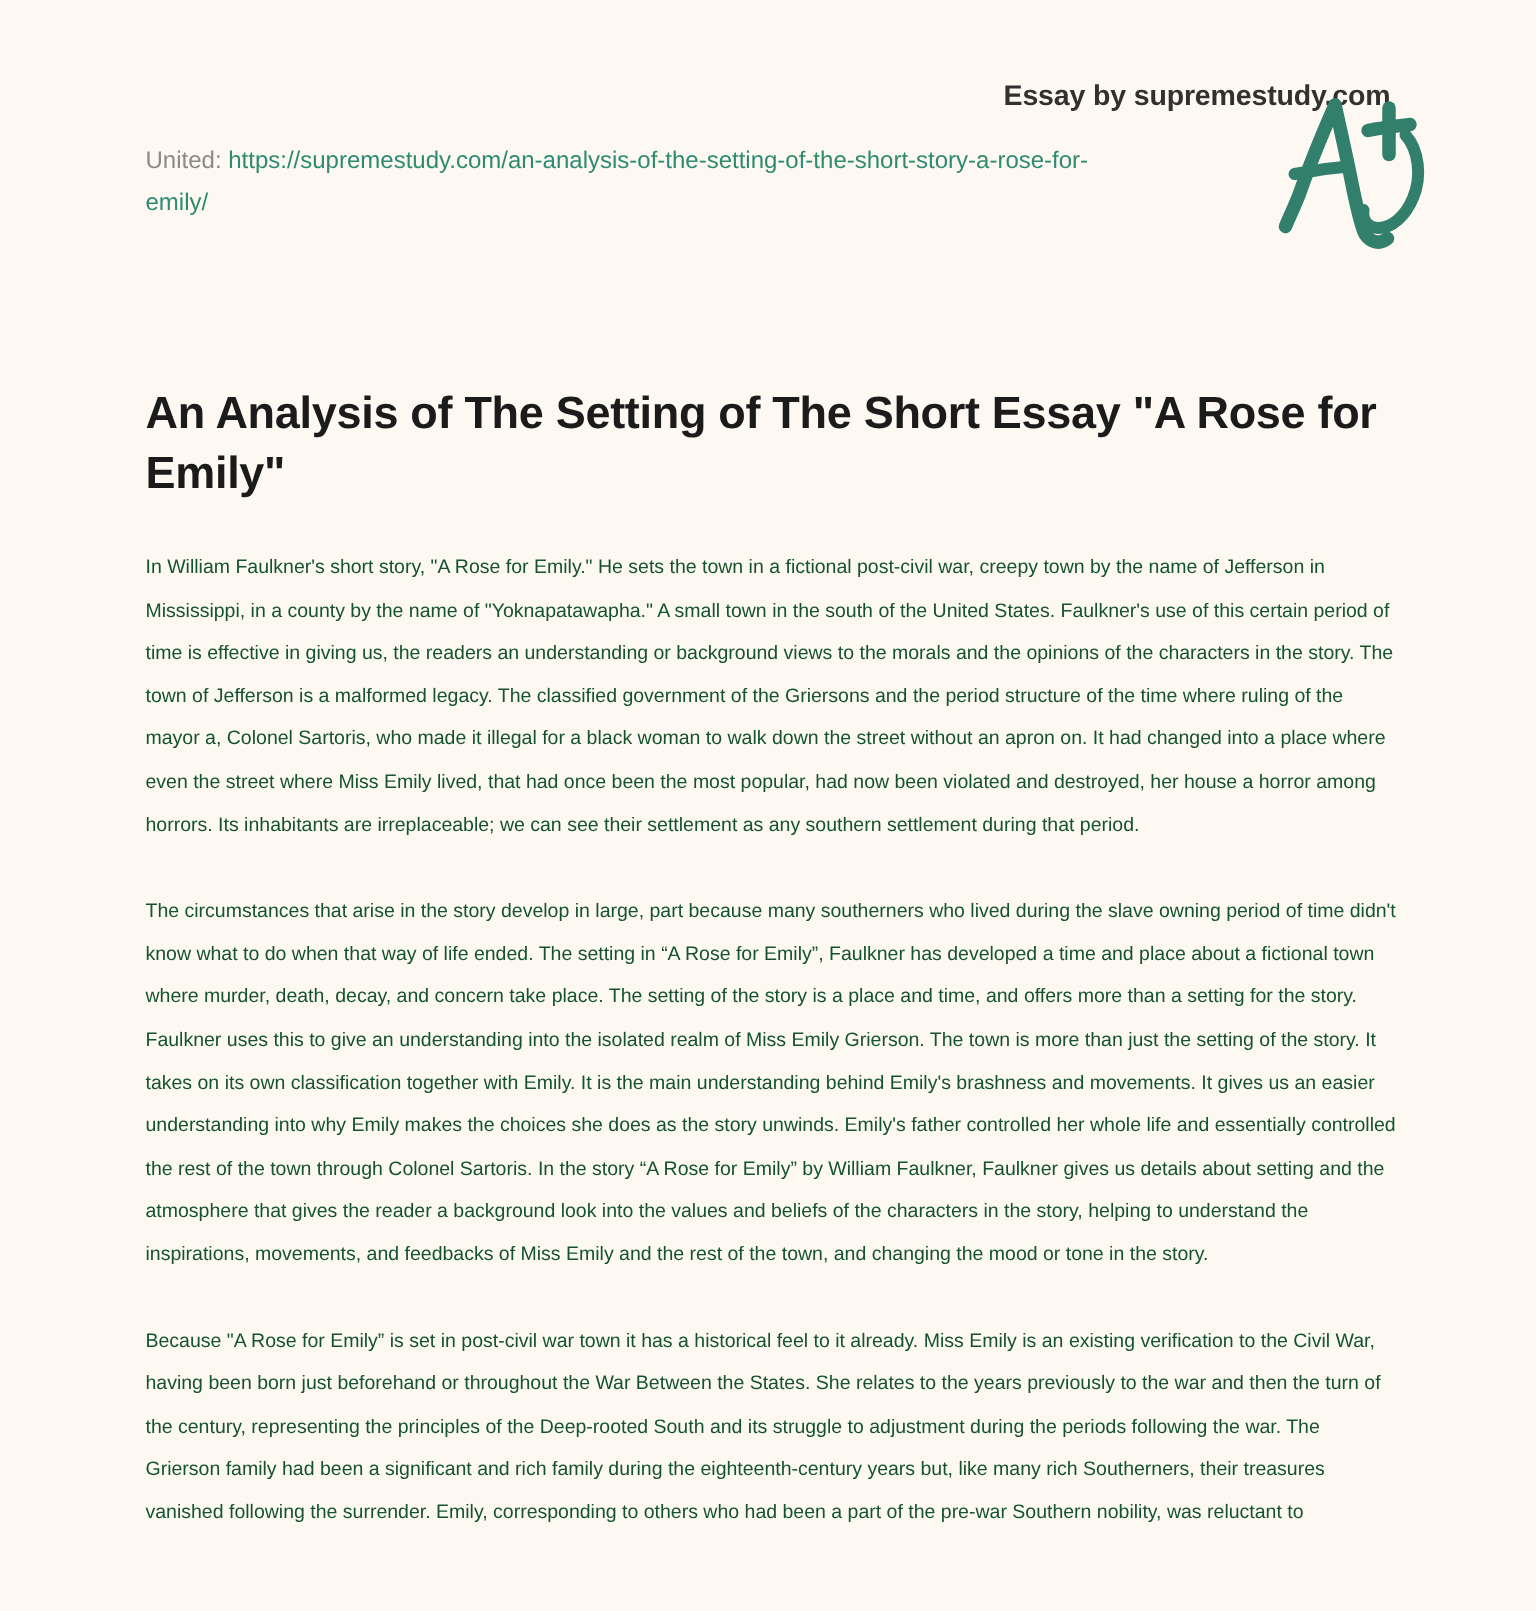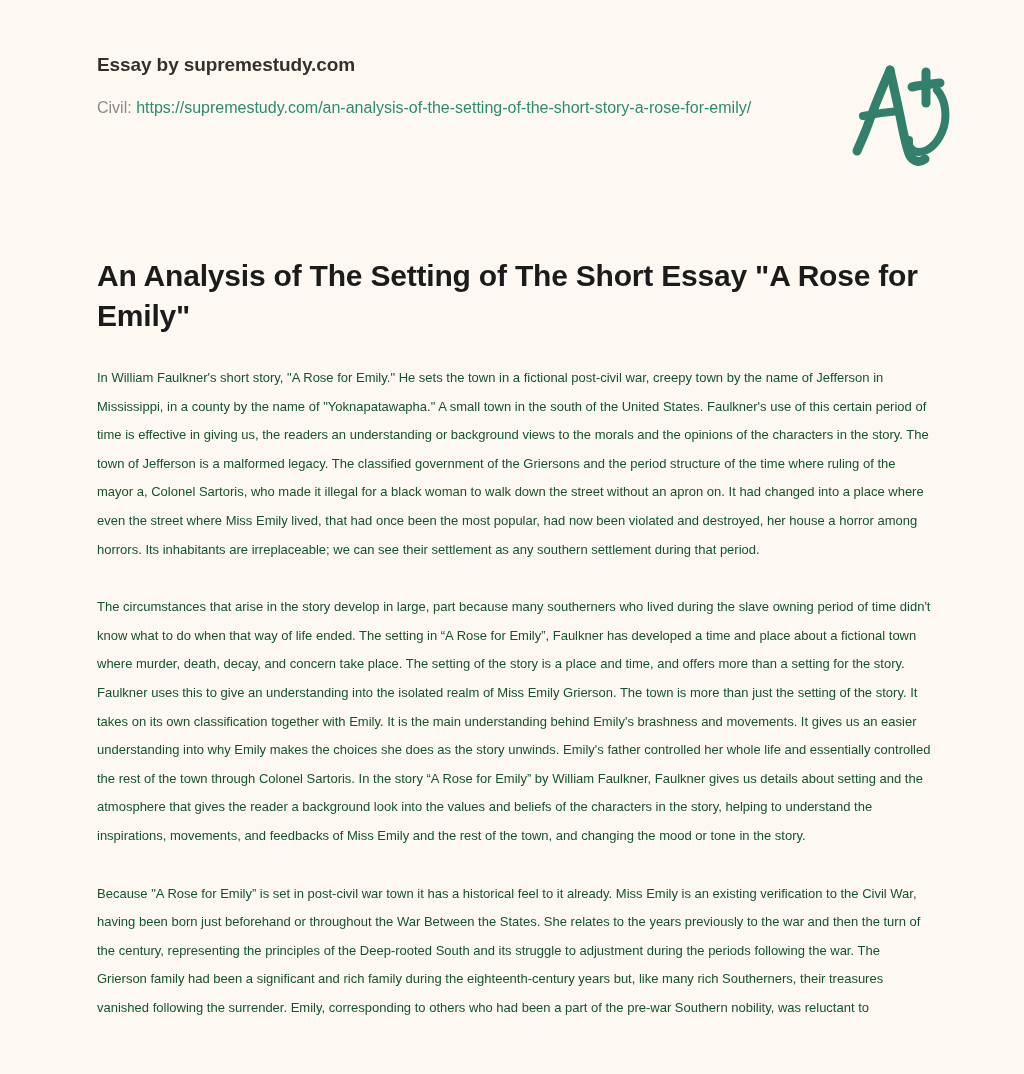--- a/index.html
+++ b/index.html
@@ -31,20 +31,21 @@
     width: 830px;
   }
 
   .header-title {
     font-size: 19px;
     font-weight: bold;
     color: #333130;
     letter-spacing: -0.1px;
     margin: 0;
     line-height: 26px;
+    text-align: right;
   }
 
   .source-line {
     margin-top: 16px;
     font-size: 16px;
     line-height: 28px;
     width: 665px;
     word-break: break-word;
   }
 
@@ -100,21 +101,21 @@
   }
 </style>
 </head>
 <body>
 
 <div class="page">
 
   <div class="header">
     <div class="header-title">Essay by supremestudy.com</div>
     <div class="source-line">
-      <span class="source-label">Civil:</span>
+      <span class="source-label">United:</span>
       <a class="source-url" href="#">https://supremestudy.com/an-analysis-of-the-setting-of-the-short-story-a-rose-for-emily/</a>
     </div>
   </div>
 
   <div class="logo">
     <svg viewBox="0 0 124 120" xmlns="http://www.w3.org/2000/svg">
       <g fill="none" stroke="#32806c" stroke-linecap="round" stroke-linejoin="round">
 
         <path d="M48 18 C41 34, 31 58, 24 78 C20 88, 17 94, 15 99" stroke-width="9"></path>
 

